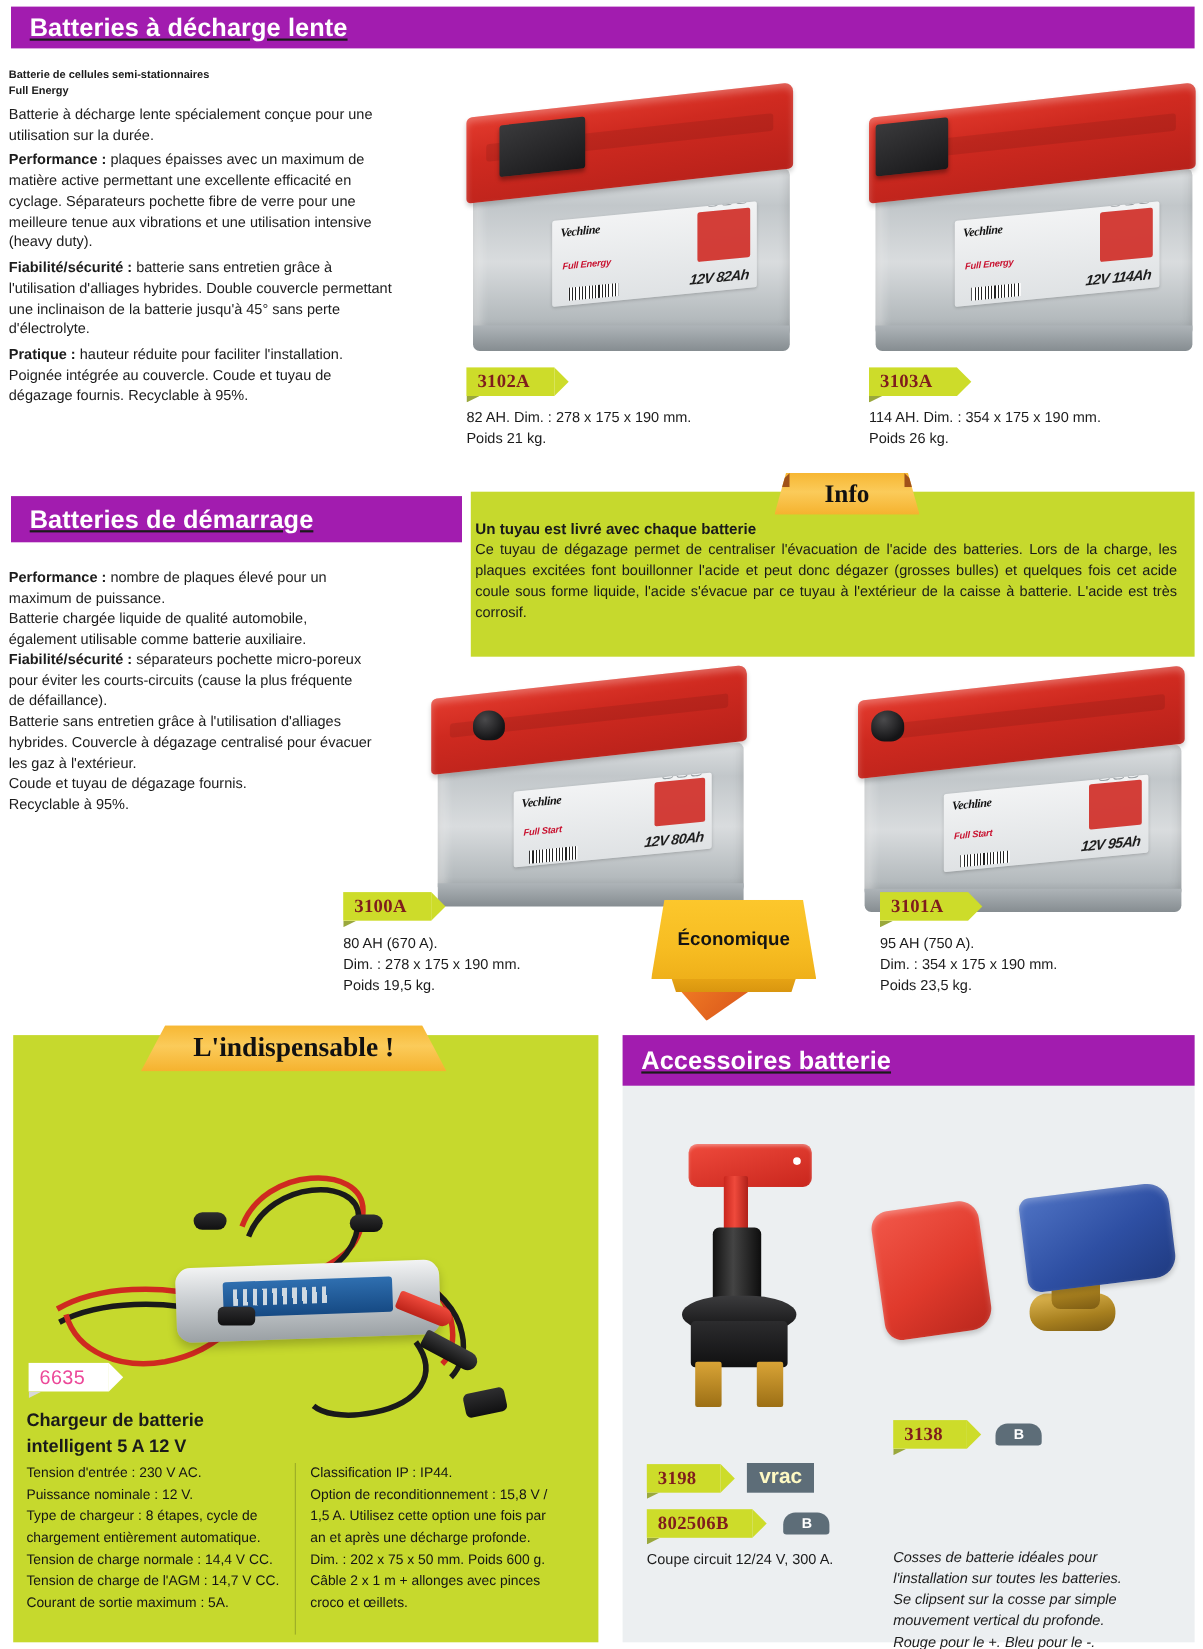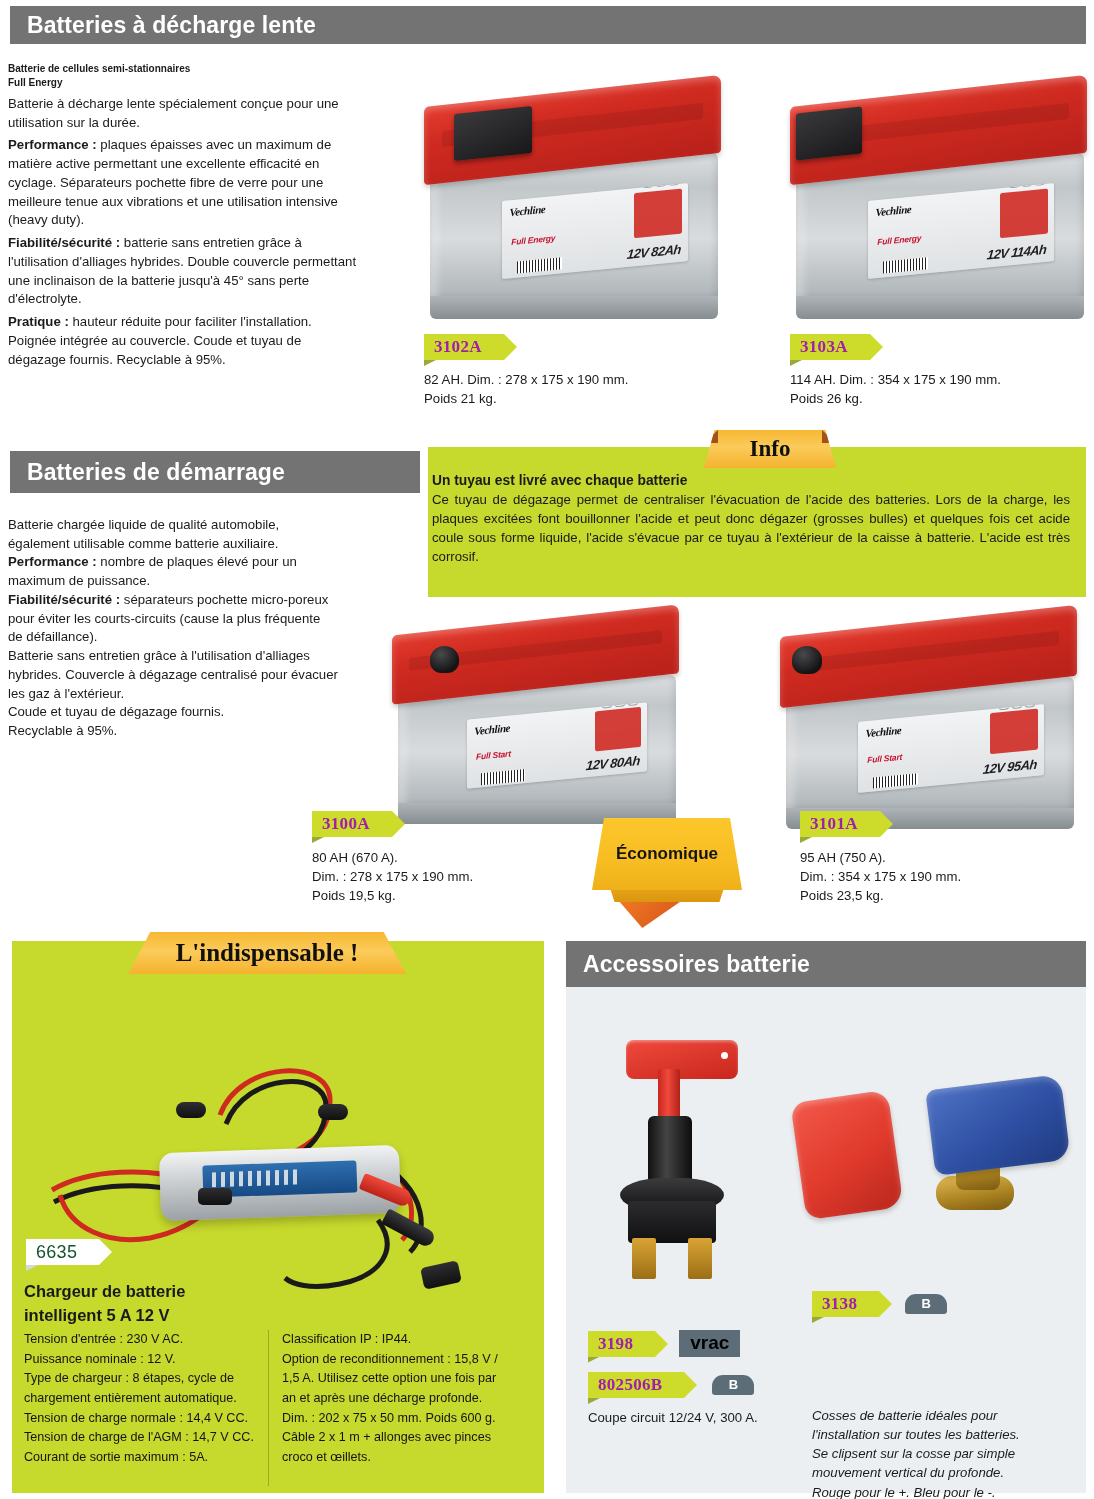--- a/index.html
+++ b/index.html
@@ -9,23 +9,24 @@
     font-family: "Liberation Sans", sans-serif;
     color: #1a1a1a;
     position: relative;
     overflow: hidden;
   }
   .page { position: relative; width: 1094px; height: 1499px; }
 
   
   .sec-head {
     position: absolute;
-    background: #737373;
+    background: #a21caf;
     display: flex; align-items: center;
     padding-left: 17px;
+    text-decoration: underline;
   }
   .sec-head span {
     color: #ffffff;
     font-size: 23px;
     font-weight: bold;
     letter-spacing: .1px;
   }
 
   
   .copy { position: absolute; font-size: 13.2px; line-height: 1.42; color: #1b1b1b; }
@@ -33,50 +34,50 @@
   .copy p.tight { margin-bottom: 0; }
   .copy b { font-weight: bold; }
   .lede { font-size: 10px; font-weight: bold; line-height: 1.35; }
 
   
   .badge {
     position: relative;
     display: inline-block;
     height: 26px;
     background: #cddc2a;
-    color: #a21caf;
+    color: #7f1d1d;
     font-size: 17px; font-weight: bold;
     line-height: 26px;
     padding: 0 22px 0 10px;
     font-family: "Liberation Serif", serif;
     letter-spacing: .3px;
   }
   .badge::after {
     content: "";
     position: absolute; right: -13px; top: 0;
     border-left: 13px solid #cddc2a;
     border-top: 13px solid transparent;
     border-bottom: 13px solid transparent;
   }
   .badge::before {
     content: "";
     position: absolute; left: 0; bottom: -6px;
     width: 12px; height: 6px;
     background: #9aa83c;
     clip-path: polygon(0 0, 100% 0, 0 100%);
   }
-  .badge.white { background: #ffffff; color: #14532d; font-family: "Liberation Sans", sans-serif; font-weight: normal; font-size: 18px;}
+  .badge.white { background: #ffffff; color: #ec4899; font-family: "Liberation Sans", sans-serif; font-weight: normal; font-size: 18px;}
   .badge.white::after { border-left-color: #ffffff; }
   .badge.white::before { background: #d8d8d8; }
 
   
   .vrac {
     display:inline-block;
     background: #5d6d78;
-    color:#000000;
+    color:#fef9c3;
     font-size: 19px; font-weight: bold;
     padding: 2px 11px 3px;
     font-family:"Liberation Sans", sans-serif;
   }
   
   .bpill {
     display:inline-block; position:relative;
     width: 42px; height: 20px;
     background:#5d6d78;
     border-radius: 11px 11px 3px 3px;
@@ -372,22 +373,22 @@
   <div class="cap" style="left:790px; top:370px; width:330px;">
     <div>114 AH. Dim. : 354 x 175 x 190 mm.</div>
     <div>Poids 26 kg.</div>
   </div>
 
   <div class="sec-head" style="left:10px; top:451px; width:410px; height:42px;">
     <span>Batteries de démarrage</span>
   </div>
 
   <div class="copy" style="left:8px; top:516px; width:330px;">
+    <p class="tight"><b>Performance :</b><span> nombre de plaques élevé pour un maximum de puissance.</span></p>
     <p class="tight"><span>Batterie chargée liquide de qualité automobile, également utilisable comme batterie auxiliaire.</span></p>
-    <p class="tight"><b>Performance :</b><span> nombre de plaques élevé pour un maximum de puissance.</span></p>
     <p class="tight"><b>Fiabilité/sécurité :</b><span> séparateurs pochette micro-poreux pour éviter les courts-circuits (cause la plus fréquente de défaillance).</span></p>
     <p class="tight"><span>Batterie sans entretien grâce à l'utilisation d'alliages hybrides. Couvercle à dégazage centralisé pour évacuer les gaz à l'extérieur.</span></p>
     <p class="tight"><span>Coude et tuyau de dégazage fournis.</span></p>
     <p class="tight"><span>Recyclable à 95%.</span></p>
   </div>
 
   <div class="greenbox" style="left:428px; top:447px; width:658px; height:150px;">
     <div class="inner">
       <h4>Un tuyau est livré avec chaque batterie</h4>
       <p>Ce tuyau de dégazage permet de centraliser l'évacuation de l'acide des batteries. Lors de la charge, les plaques excitées font bouillonner l'acide et peut donc dégazer (grosses bulles) et quelques fois cet acide coule sous forme liquide, l'acide s'évacue par ce tuyau à l'extérieur de la caisse à batterie. L'acide est très corrosif.</p>

